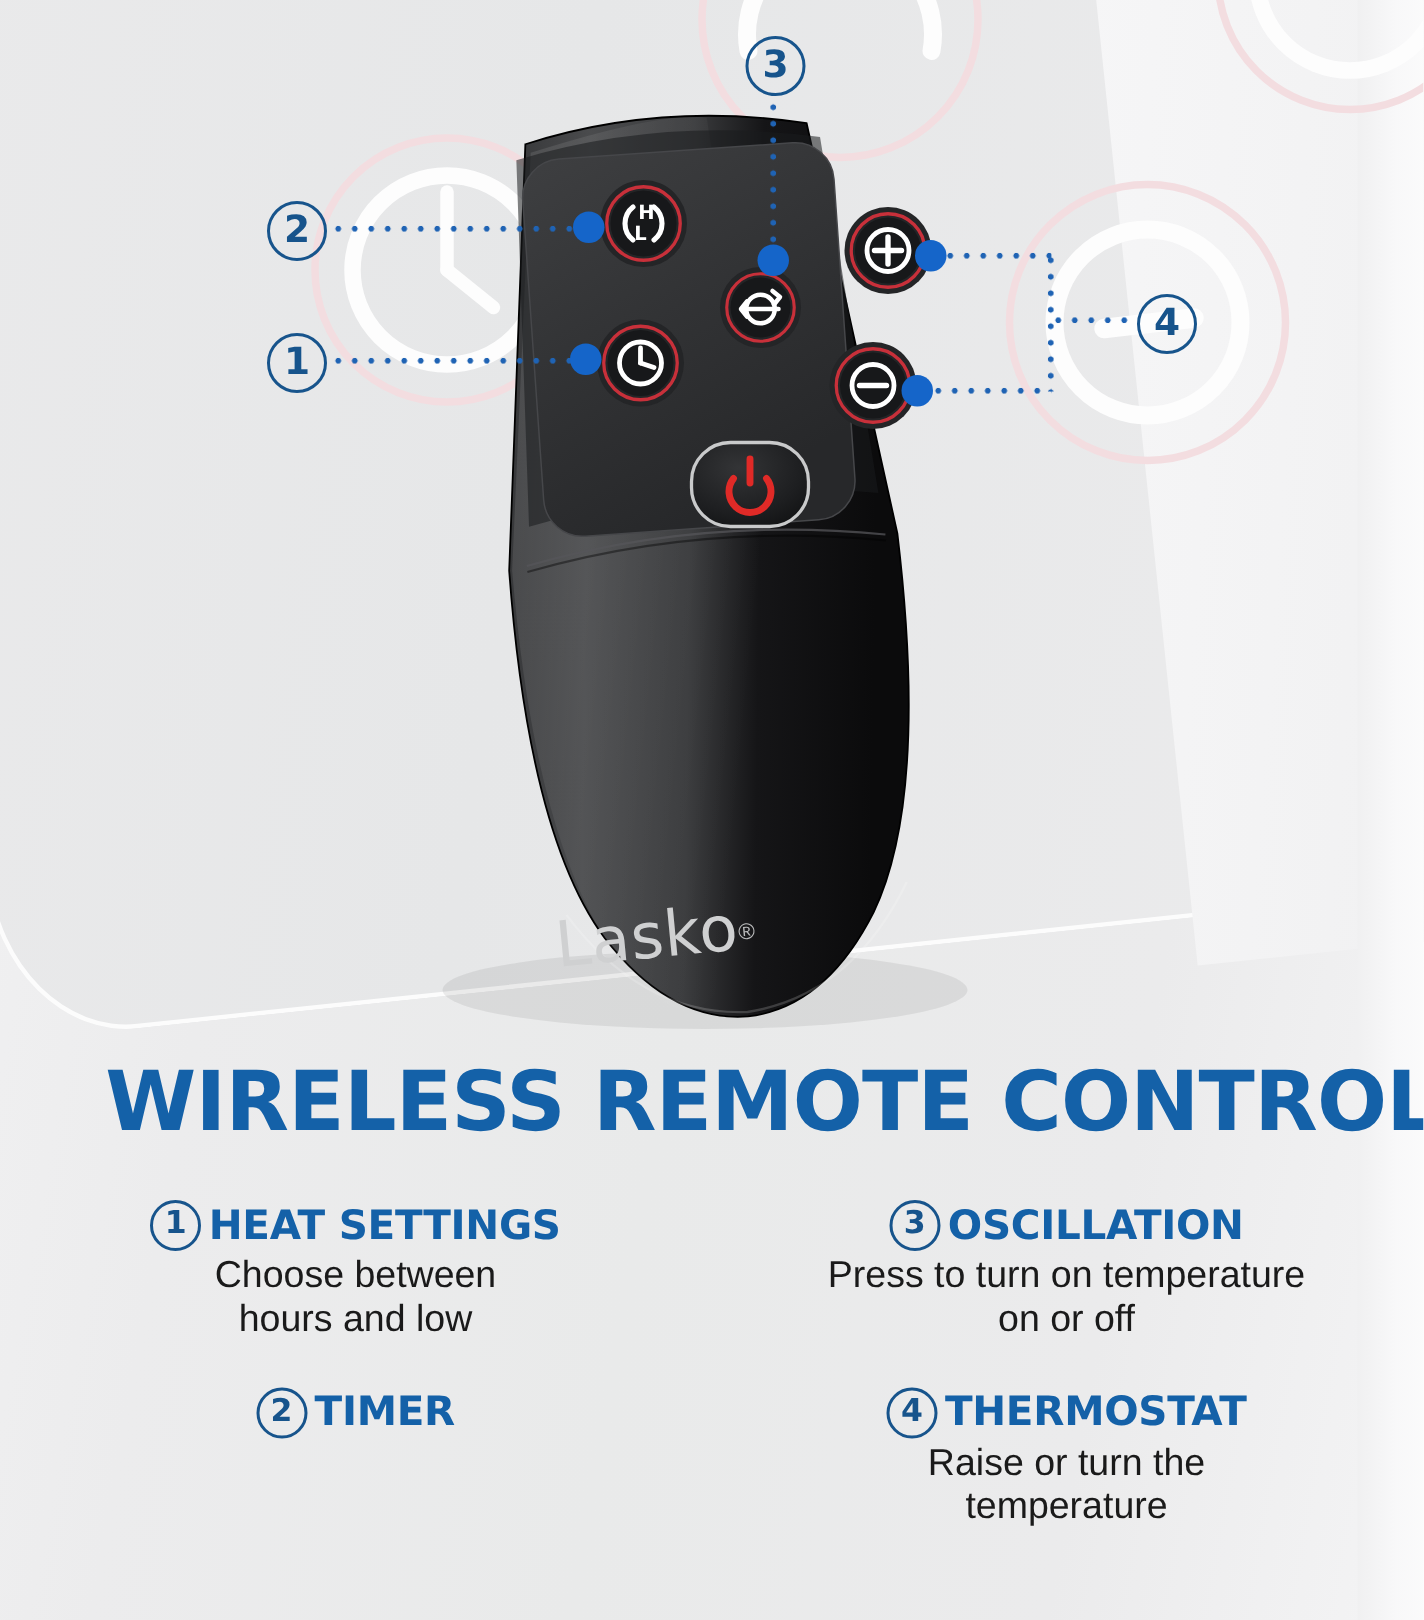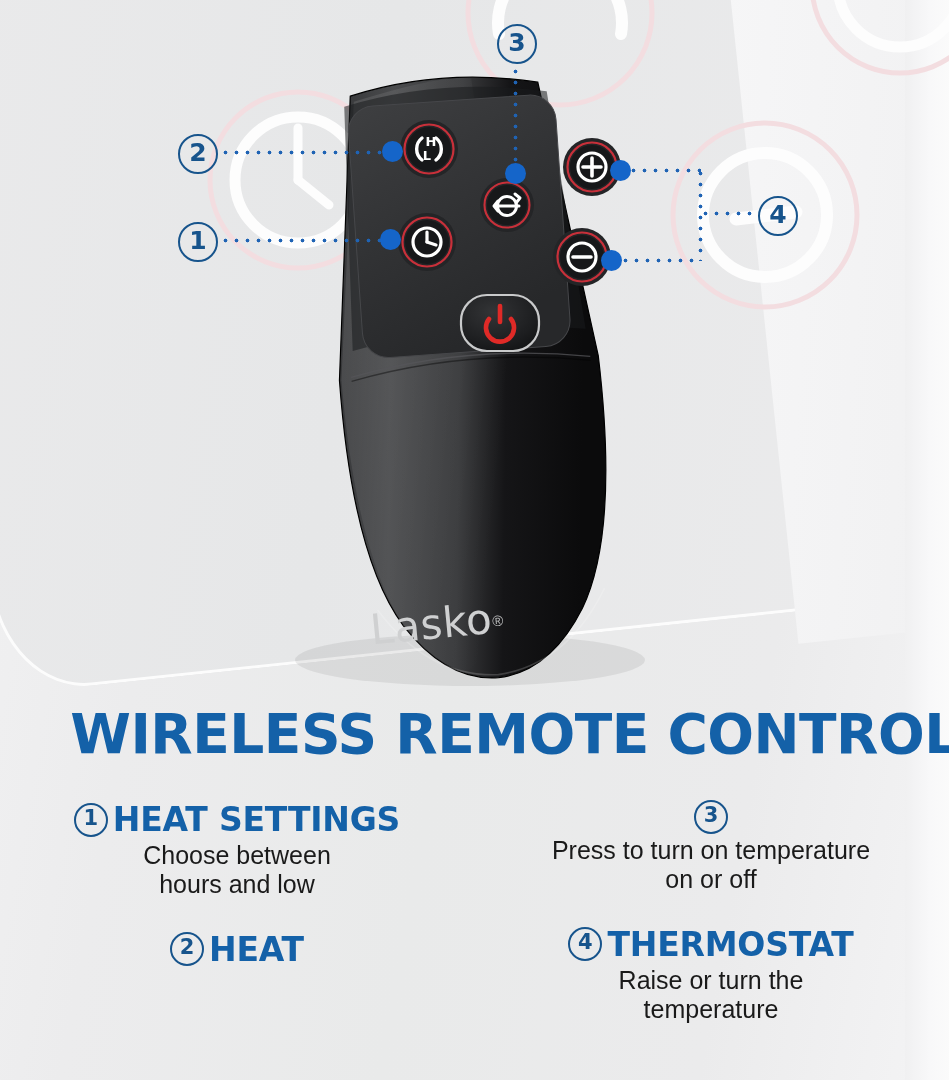--- a/index.html
+++ b/index.html
@@ -148,21 +148,21 @@
     font-weight: 700;
     line-height: 27px;
     text-align: center;
     font-family: "DejaVu Sans", sans-serif;
     flex: 0 0 auto;
   }
   .legend-title {
     color: #1461a8;
     font-family: "DejaVu Sans", sans-serif;
     font-weight: 700;
-    font-size: 33px;
+    font-size: 27px;
     letter-spacing: -0.2px;
     white-space: nowrap;
   }
   .legend-desc {
     color: #1a1a1a;
     font-size: 25px;
     line-height: 1.17;
     font-family: "Liberation Sans", sans-serif;
     white-space: pre-line;
   }
@@ -383,31 +383,32 @@
         </div>
         <div class="legend-desc">Choose between
 hours and low</div>
       </div>
 
       <div class="gap-1"></div>
 
       <div class="legend-item">
         <div class="legend-head">
           <div class="legend-badge">2</div>
-          <div class="legend-title">HEAT</div>
+          <div class="legend-title">TIMER</div>
         </div>
       </div>
 
     </div>
 
     <div class="legend-col">
 
       <div class="legend-item">
         <div class="legend-head">
           <div class="legend-badge">3</div>
+          <div class="legend-title">OSCILLATION</div>
         </div>
         <div class="legend-desc">Press to turn on temperature
 on or off</div>
       </div>
 
       <div class="gap-1"></div>
 
       <div class="legend-item">
         <div class="legend-head">
           <div class="legend-badge">4</div>

